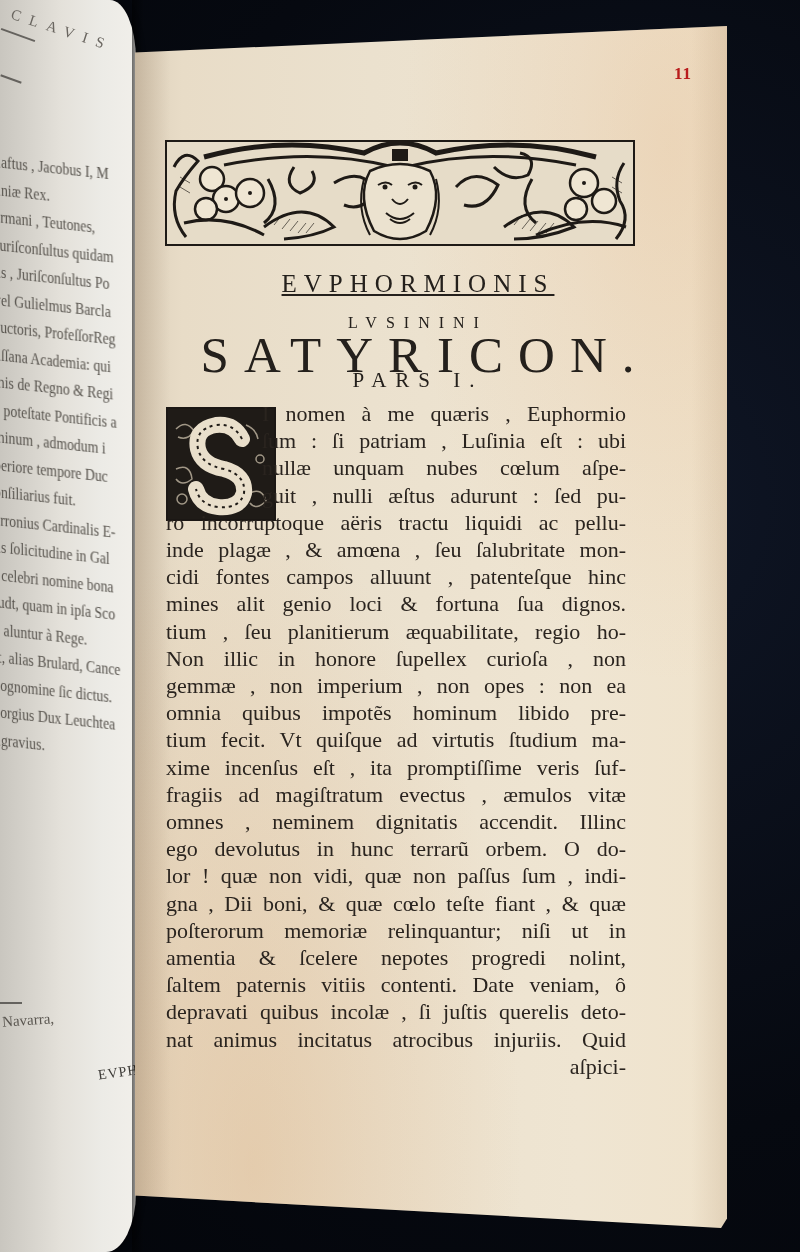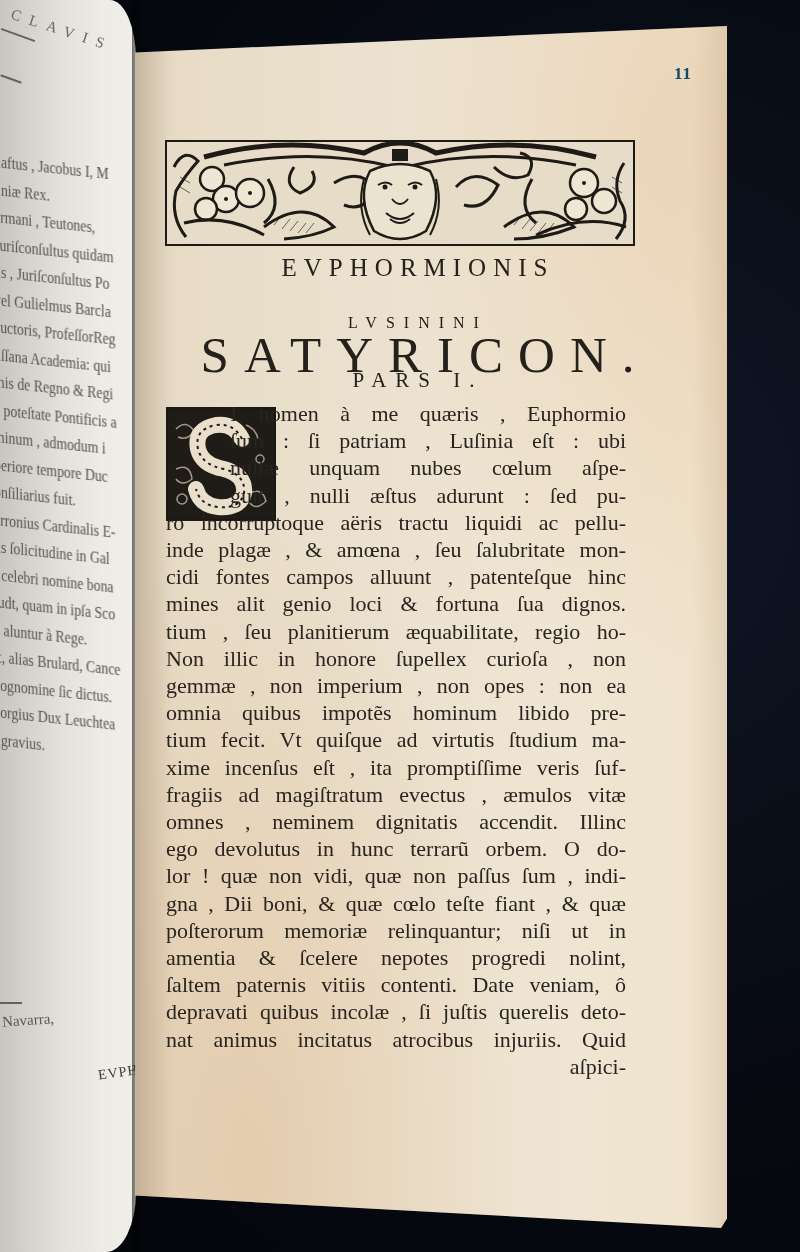--- a/index.html
+++ b/index.html
@@ -52,49 +52,49 @@
   
   .right-page {
     position: absolute; left: 135px; top: 26px; width: 592px; height: 1202px;
     clip-path: polygon(0 2.2%, 100% 0, 100% 99.2%, 99% 100%, 0 97.3%);
     background:
       radial-gradient(ellipse at 20% 95%, rgba(218,170,120,0.35), rgba(0,0,0,0) 40%),
       radial-gradient(ellipse at 90% 10%, rgba(225,180,135,0.30), rgba(0,0,0,0) 35%),
       linear-gradient(90deg, #ddd0bb 0%, #e8dcc7 8%, #ebe1ce 40%, #efe5d2 75%, #f0e3cc 100%);
   }
   .page-number {
-    position: absolute; right: 108px; top: 64px; font-size: 17px; color: #0c4a6e;
+    position: absolute; right: 108px; top: 64px; font-size: 17px; color: #b91c1c;
     font-weight: bold; letter-spacing: 1px;
   }
 
   
   .headpiece {
     position: absolute; left: 164px; top: 127px; width: 472px; height: 122px;
   }
   .headpiece svg { width: 100%; height: 100%; display: block; }
 
   .title-block { position: absolute; left: 138px; width: 560px; text-align: center; color: #24201c; }
-  .t1 { top: 254px; font-size: 25px; letter-spacing: 7px; }
+  .t1 { top: 270px; font-size: 25px; letter-spacing: 7px; text-decoration: underline; }
   .t2 { top: 314px; font-size: 16px; letter-spacing: 9px; }
   .t3 { top: 326px; font-size: 51px; letter-spacing: 15px; left: 145px; }
   .t4 { top: 368px; font-size: 21px; letter-spacing: 9px; }
 
   
   .initial {
     position: absolute; left: 166px; top: 407px; width: 106px; height: 110px;
     background: #1f1b17; border: 2px solid #1b1714;
   }
   .initial svg { width: 100%; height: 100%; display: block; }
 
   .body-text {
     position: absolute; left: 166px; top: 400px; width: 460px;
     font-size: 22px; line-height: 27.2px; color: #2a241f;
   }
   .body-text .line { white-space: nowrap; }
-  .body-text .indent { padding-left: 64px; }
+  .body-text .indent { padding-left: 96px; }
   .body-text .line.right { text-align: right; }
   .body-text .line { text-align: justify; text-align-last: justify; }
   .body-text .line.right { text-align-last: right; }
 
   
   .page-shade {
     position: absolute; left: 135px; top: 26px; width: 592px; height: 1202px;
     clip-path: polygon(0 2.2%, 100% 0, 100% 99.2%, 99% 100%, 0 97.3%);
     background: linear-gradient(90deg, rgba(90,60,30,0.18), rgba(0,0,0,0) 6%, rgba(0,0,0,0) 94%, rgba(120,80,40,0.12));
     pointer-events: none;

